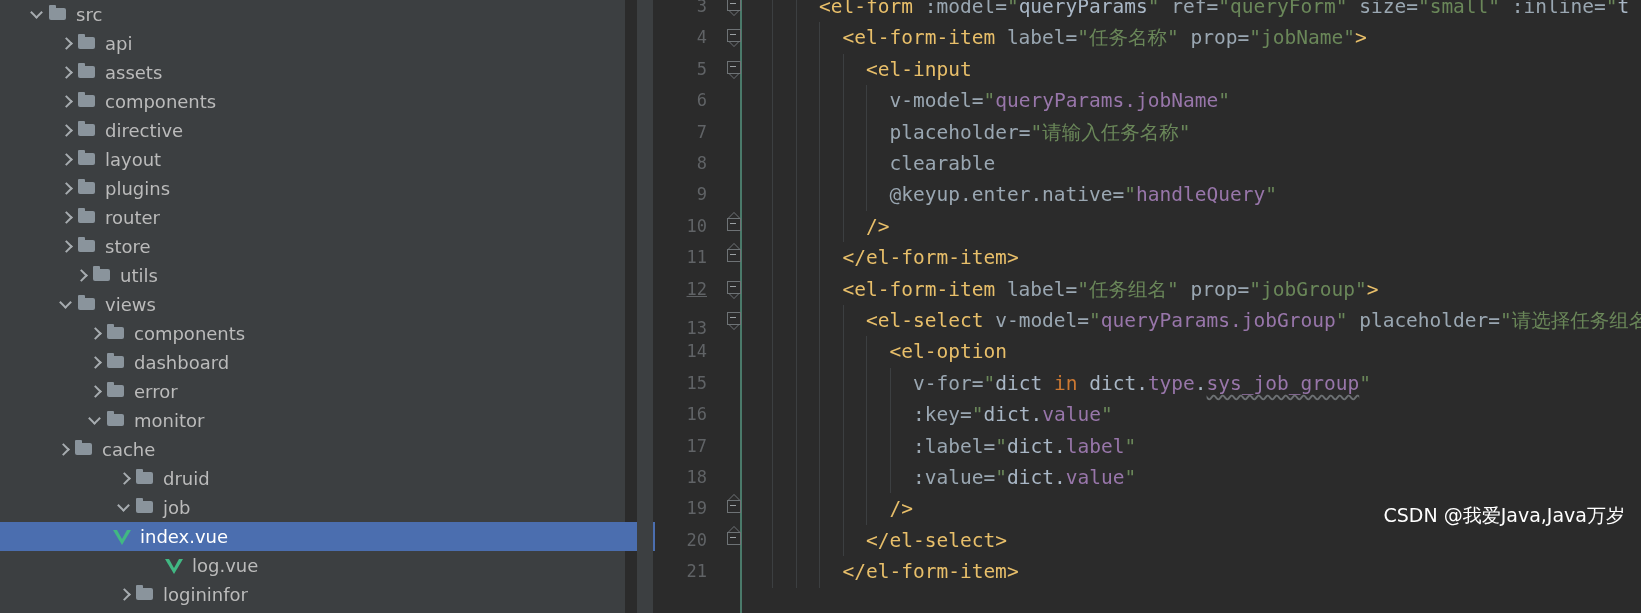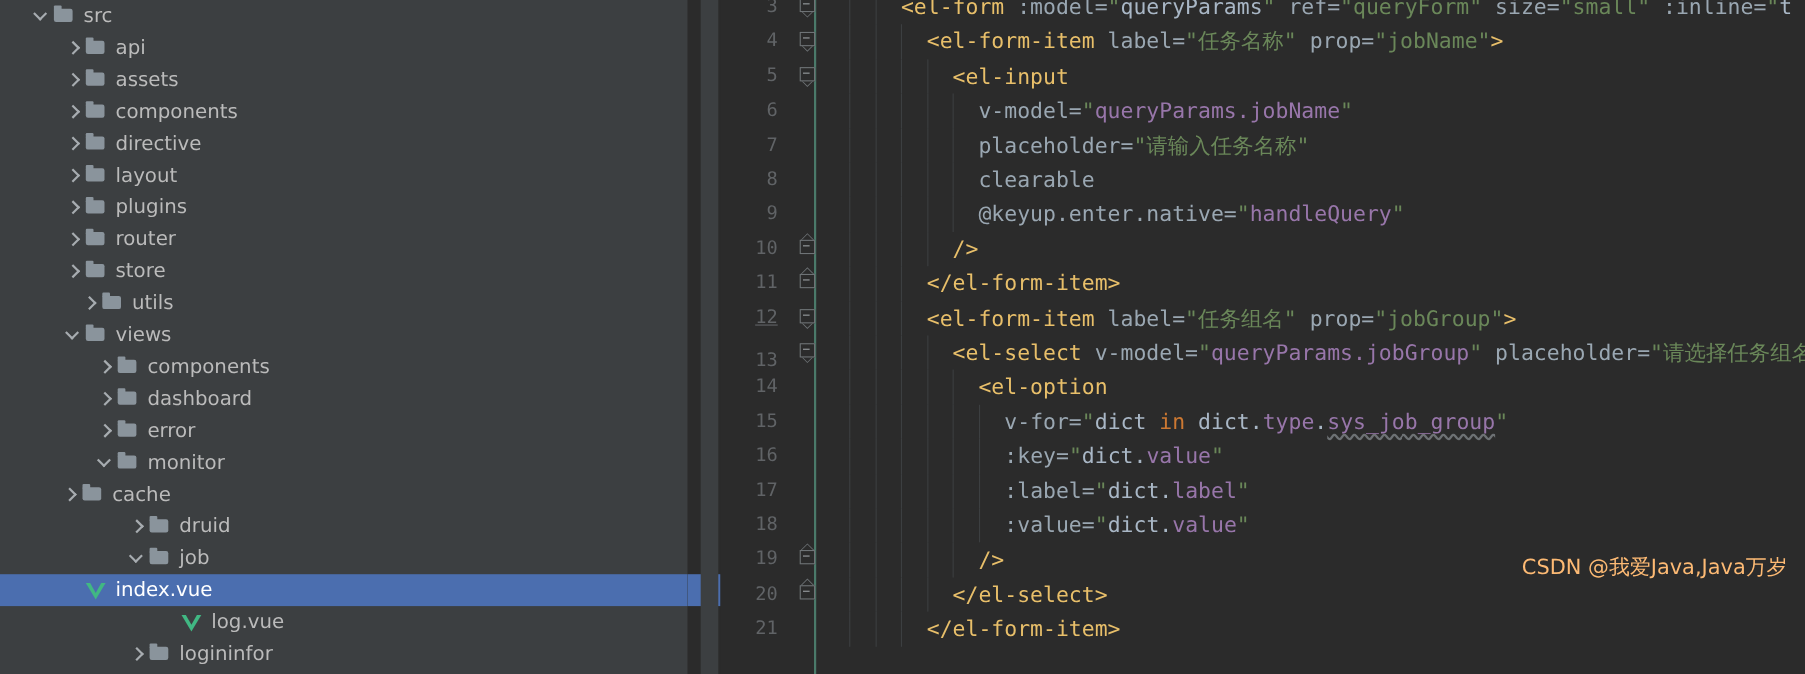--- a/index.html
+++ b/index.html
@@ -71,21 +71,21 @@
   .tag{color:#e8bf6a;}
   .attr{color:#9aa7b2;}
   .str{color:#6a8759;}
   .cn{color:#6a8759;}
   .expr{color:#9876aa;}
   .plain{color:#a9b7c6;}
   .kw{color:#cc7832;}
   .sq{text-decoration:underline wavy #6d7174;text-underline-offset:4px;}
 
   
-  #wm{position:absolute;right:16px;bottom:12px;font-size:19px;color:#fdba74;
+  #wm{position:absolute;right:16px;bottom:12px;font-size:19px;color:#ffffff;
       font-family:"DejaVu Sans","Liberation Sans",sans-serif;}
 </style>
 </head>
 <body>
 
 <div id="root">
 
   <div id="sidebar">
     <div id="tree-host">
         <div class="trow">
@@ -298,21 +298,21 @@
               <i></i>
             </div>
             <div class="ficon">
               <div class="tab"></div>
               <div class="body"></div>
             </div>
             <span class="tlabel">job</span>
           </div>
         </div>
         <div class="trow sel">
-          <div class="twrap" style="padding-left: 59px;">
+          <div class="twrap" style="padding-left: 94px;">
             <div class="chev none"></div>
             <div class="vicon">
               <div class="outer"></div>
               <div class="inner"></div>
             </div>
             <span class="tlabel">index.vue</span>
           </div>
         </div>
         <div class="trow">
           <div class="twrap" style="padding-left: 146px;">

